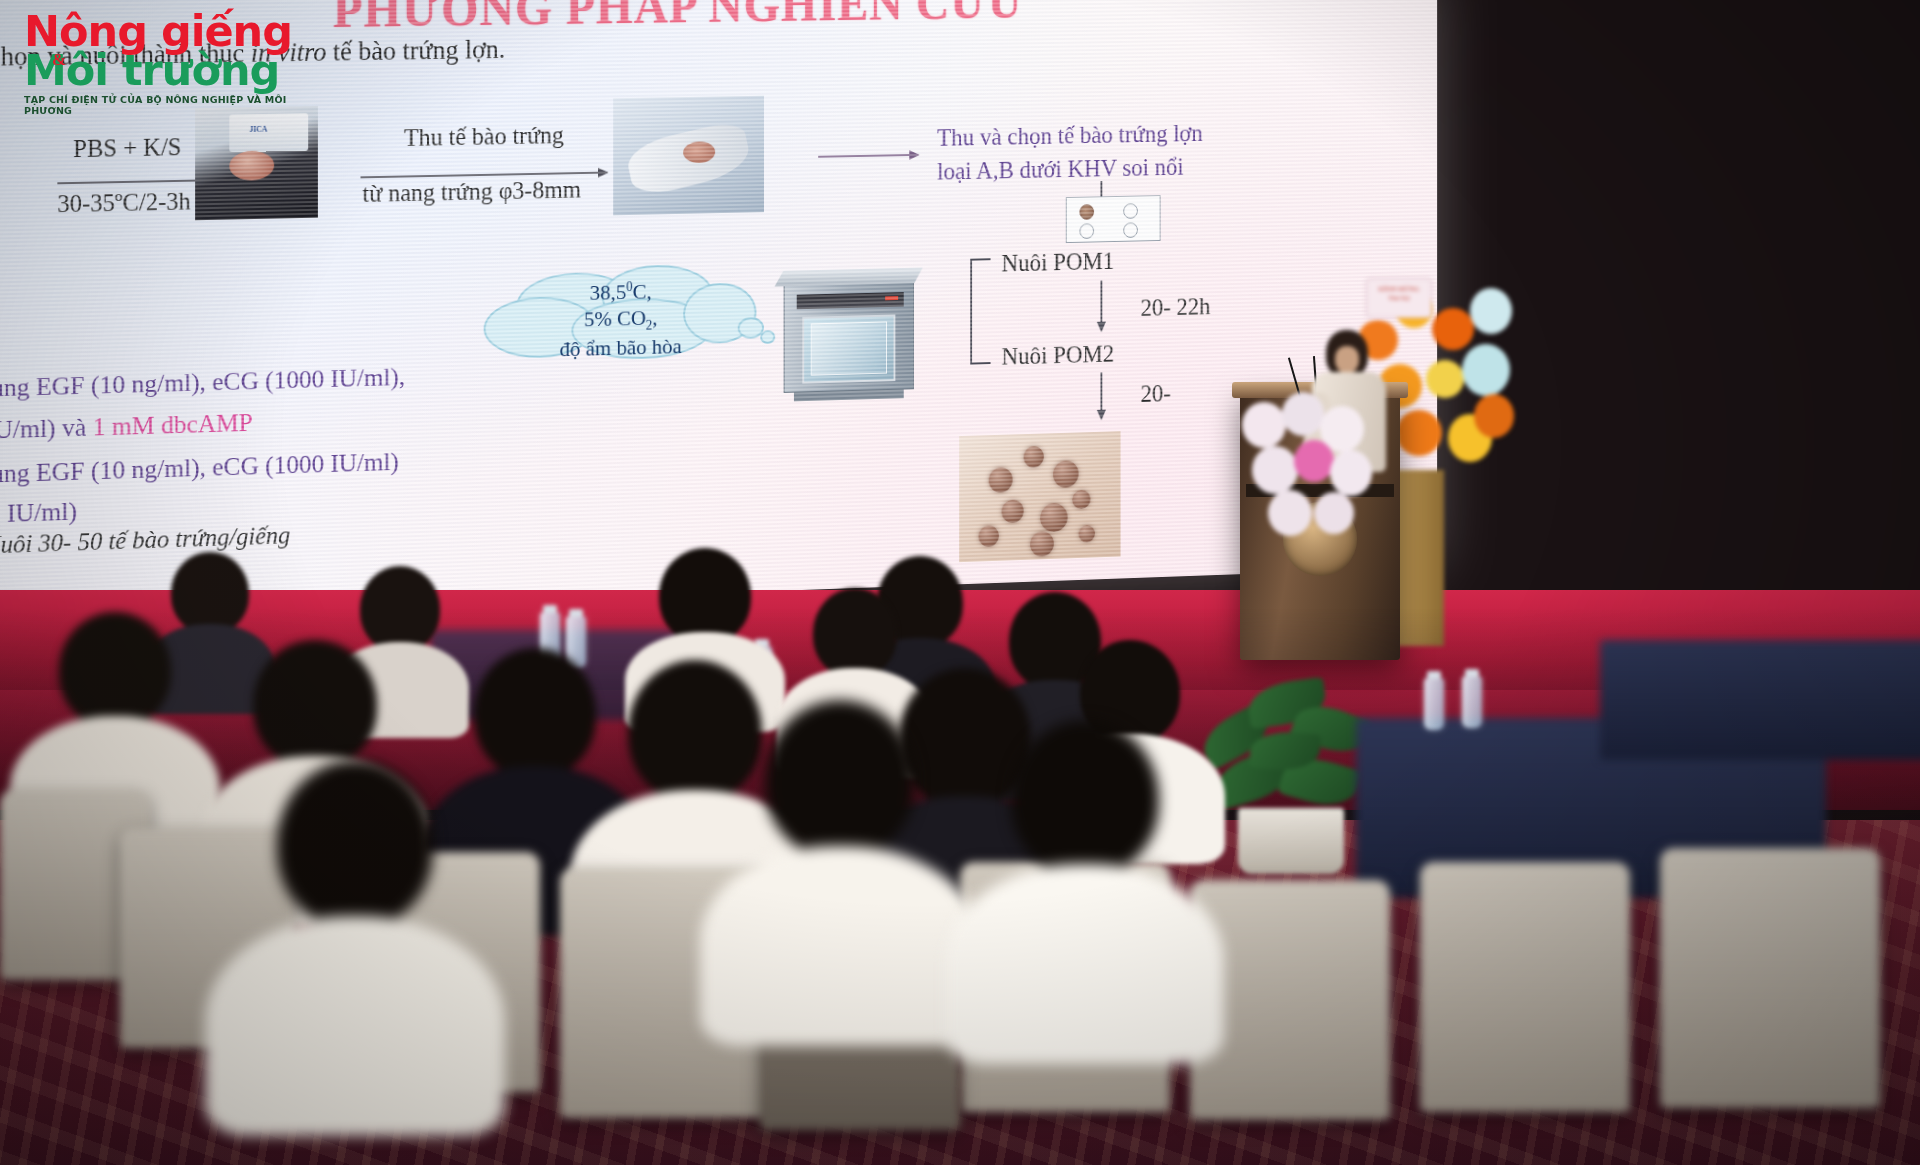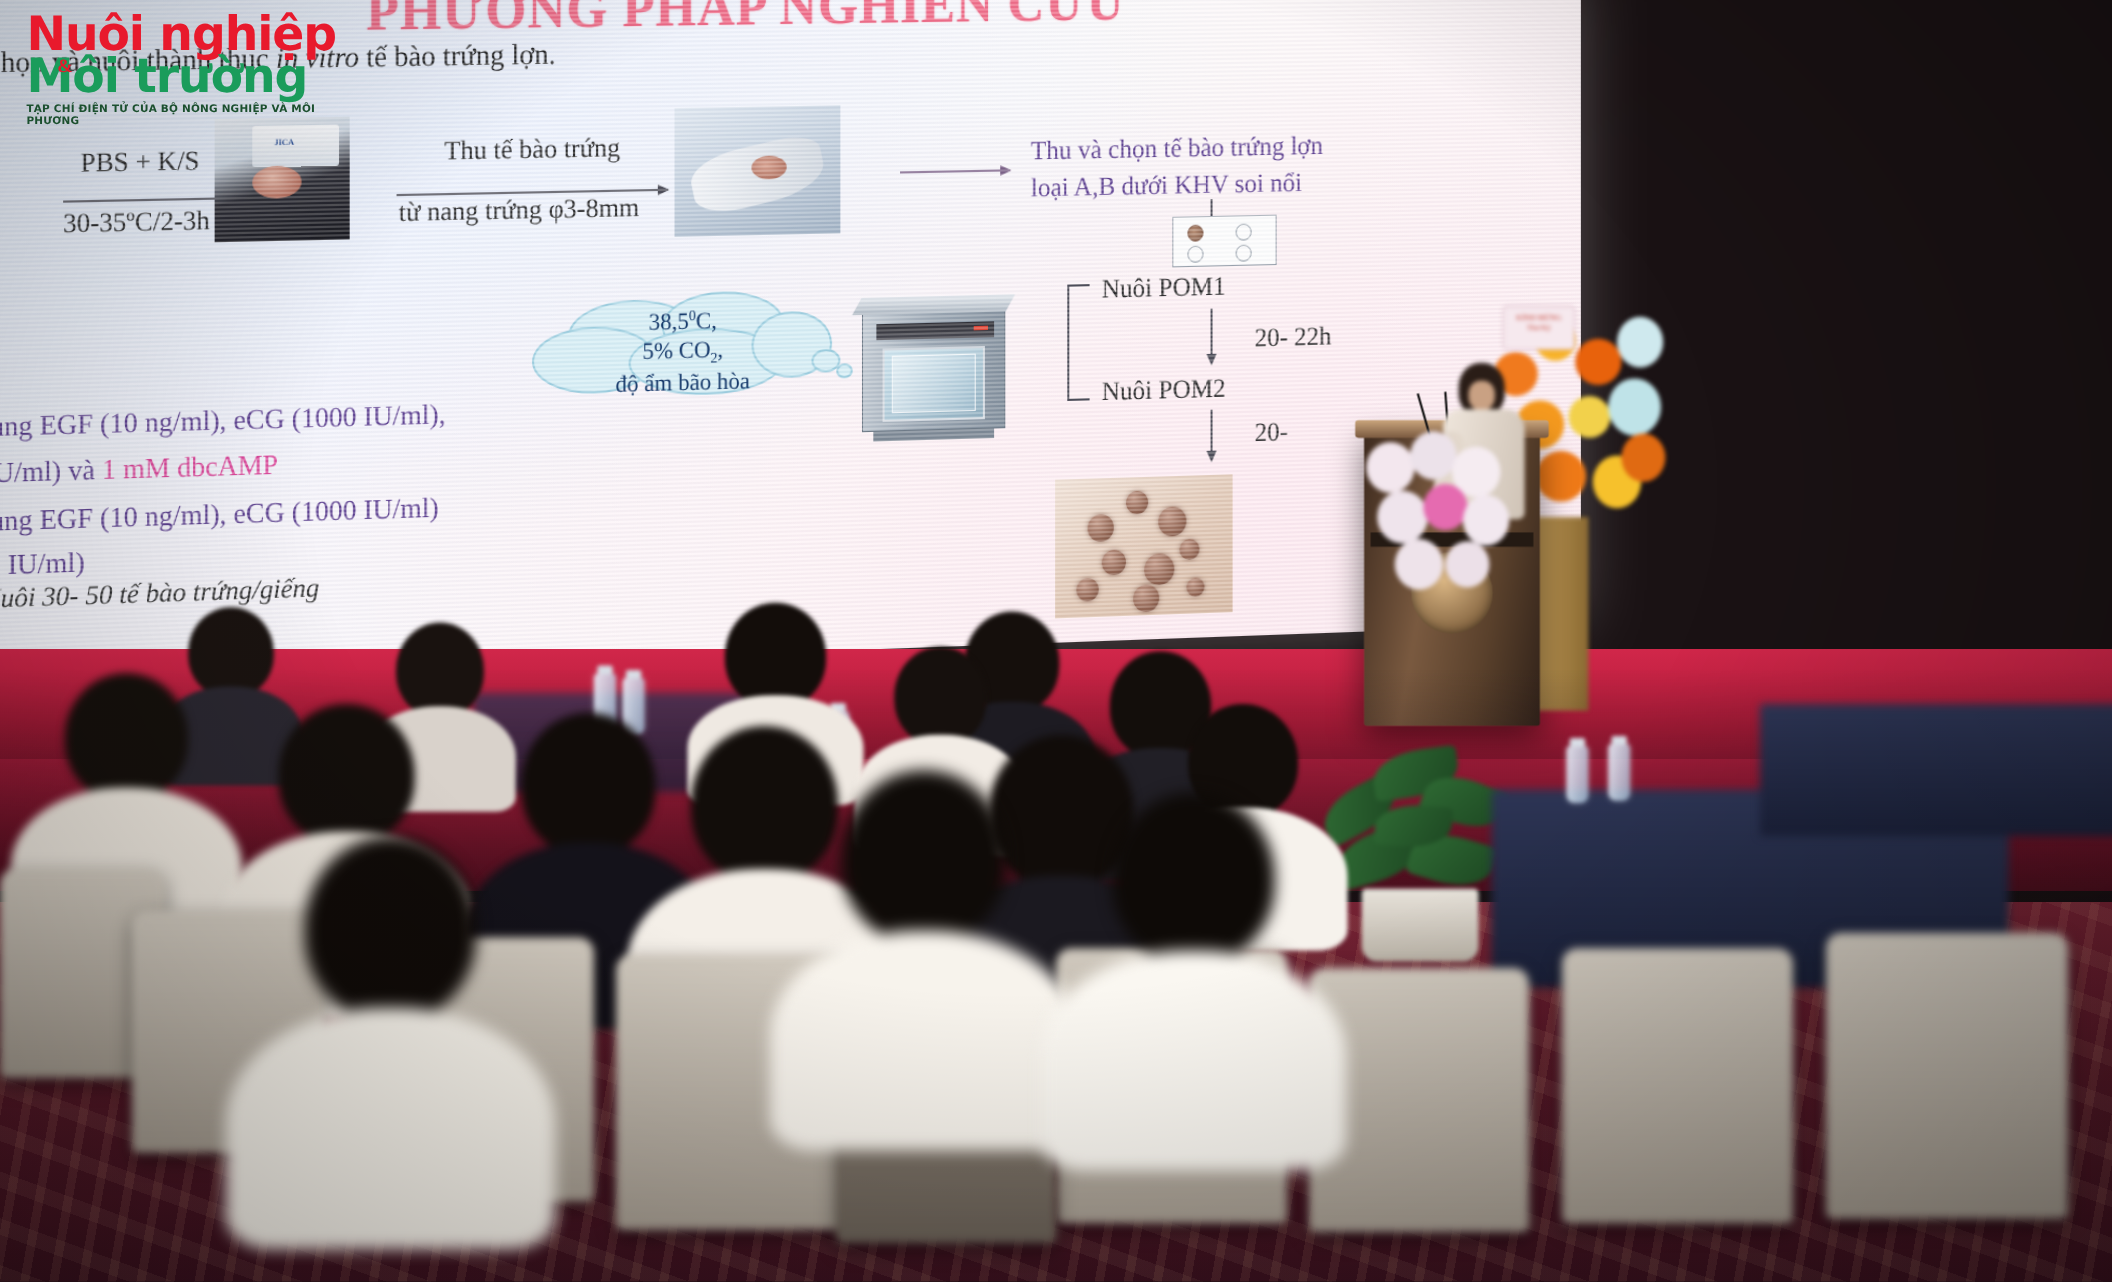--- a/index.html
+++ b/index.html
@@ -467,19 +467,19 @@
   </div>
   <div class="person blur3" style="left:250px; top:760px; width:210px; height:290px;">
     <span class="h" style="top:0; width:156px; height:168px; background:#100b08;"></span>
     <span class="sh" style="top:156px; width:300px; height:220px; background:#f6f2ea;"></span>
   </div>
 
   <div style="position:absolute; inset:0; pointer-events:none;
       background:radial-gradient(ellipse at 48% 38%, rgba(0,0,0,0) 45%, rgba(0,0,0,.35) 100%);"></div>
 
   <div id="logo">
-    <div class="l1">Nuôi nghiệp</div>
+    <div class="l1">Nông giếng</div>
     <div class="amp">&amp;</div>
     <div class="l2">Môi trường</div>
     <div class="tag">TẠP CHÍ ĐIỆN TỬ CỦA BỘ NÔNG NGHIỆP VÀ MÔI PHƯƠNG</div>
   </div>
 
 </div>
 
 </body></html>

